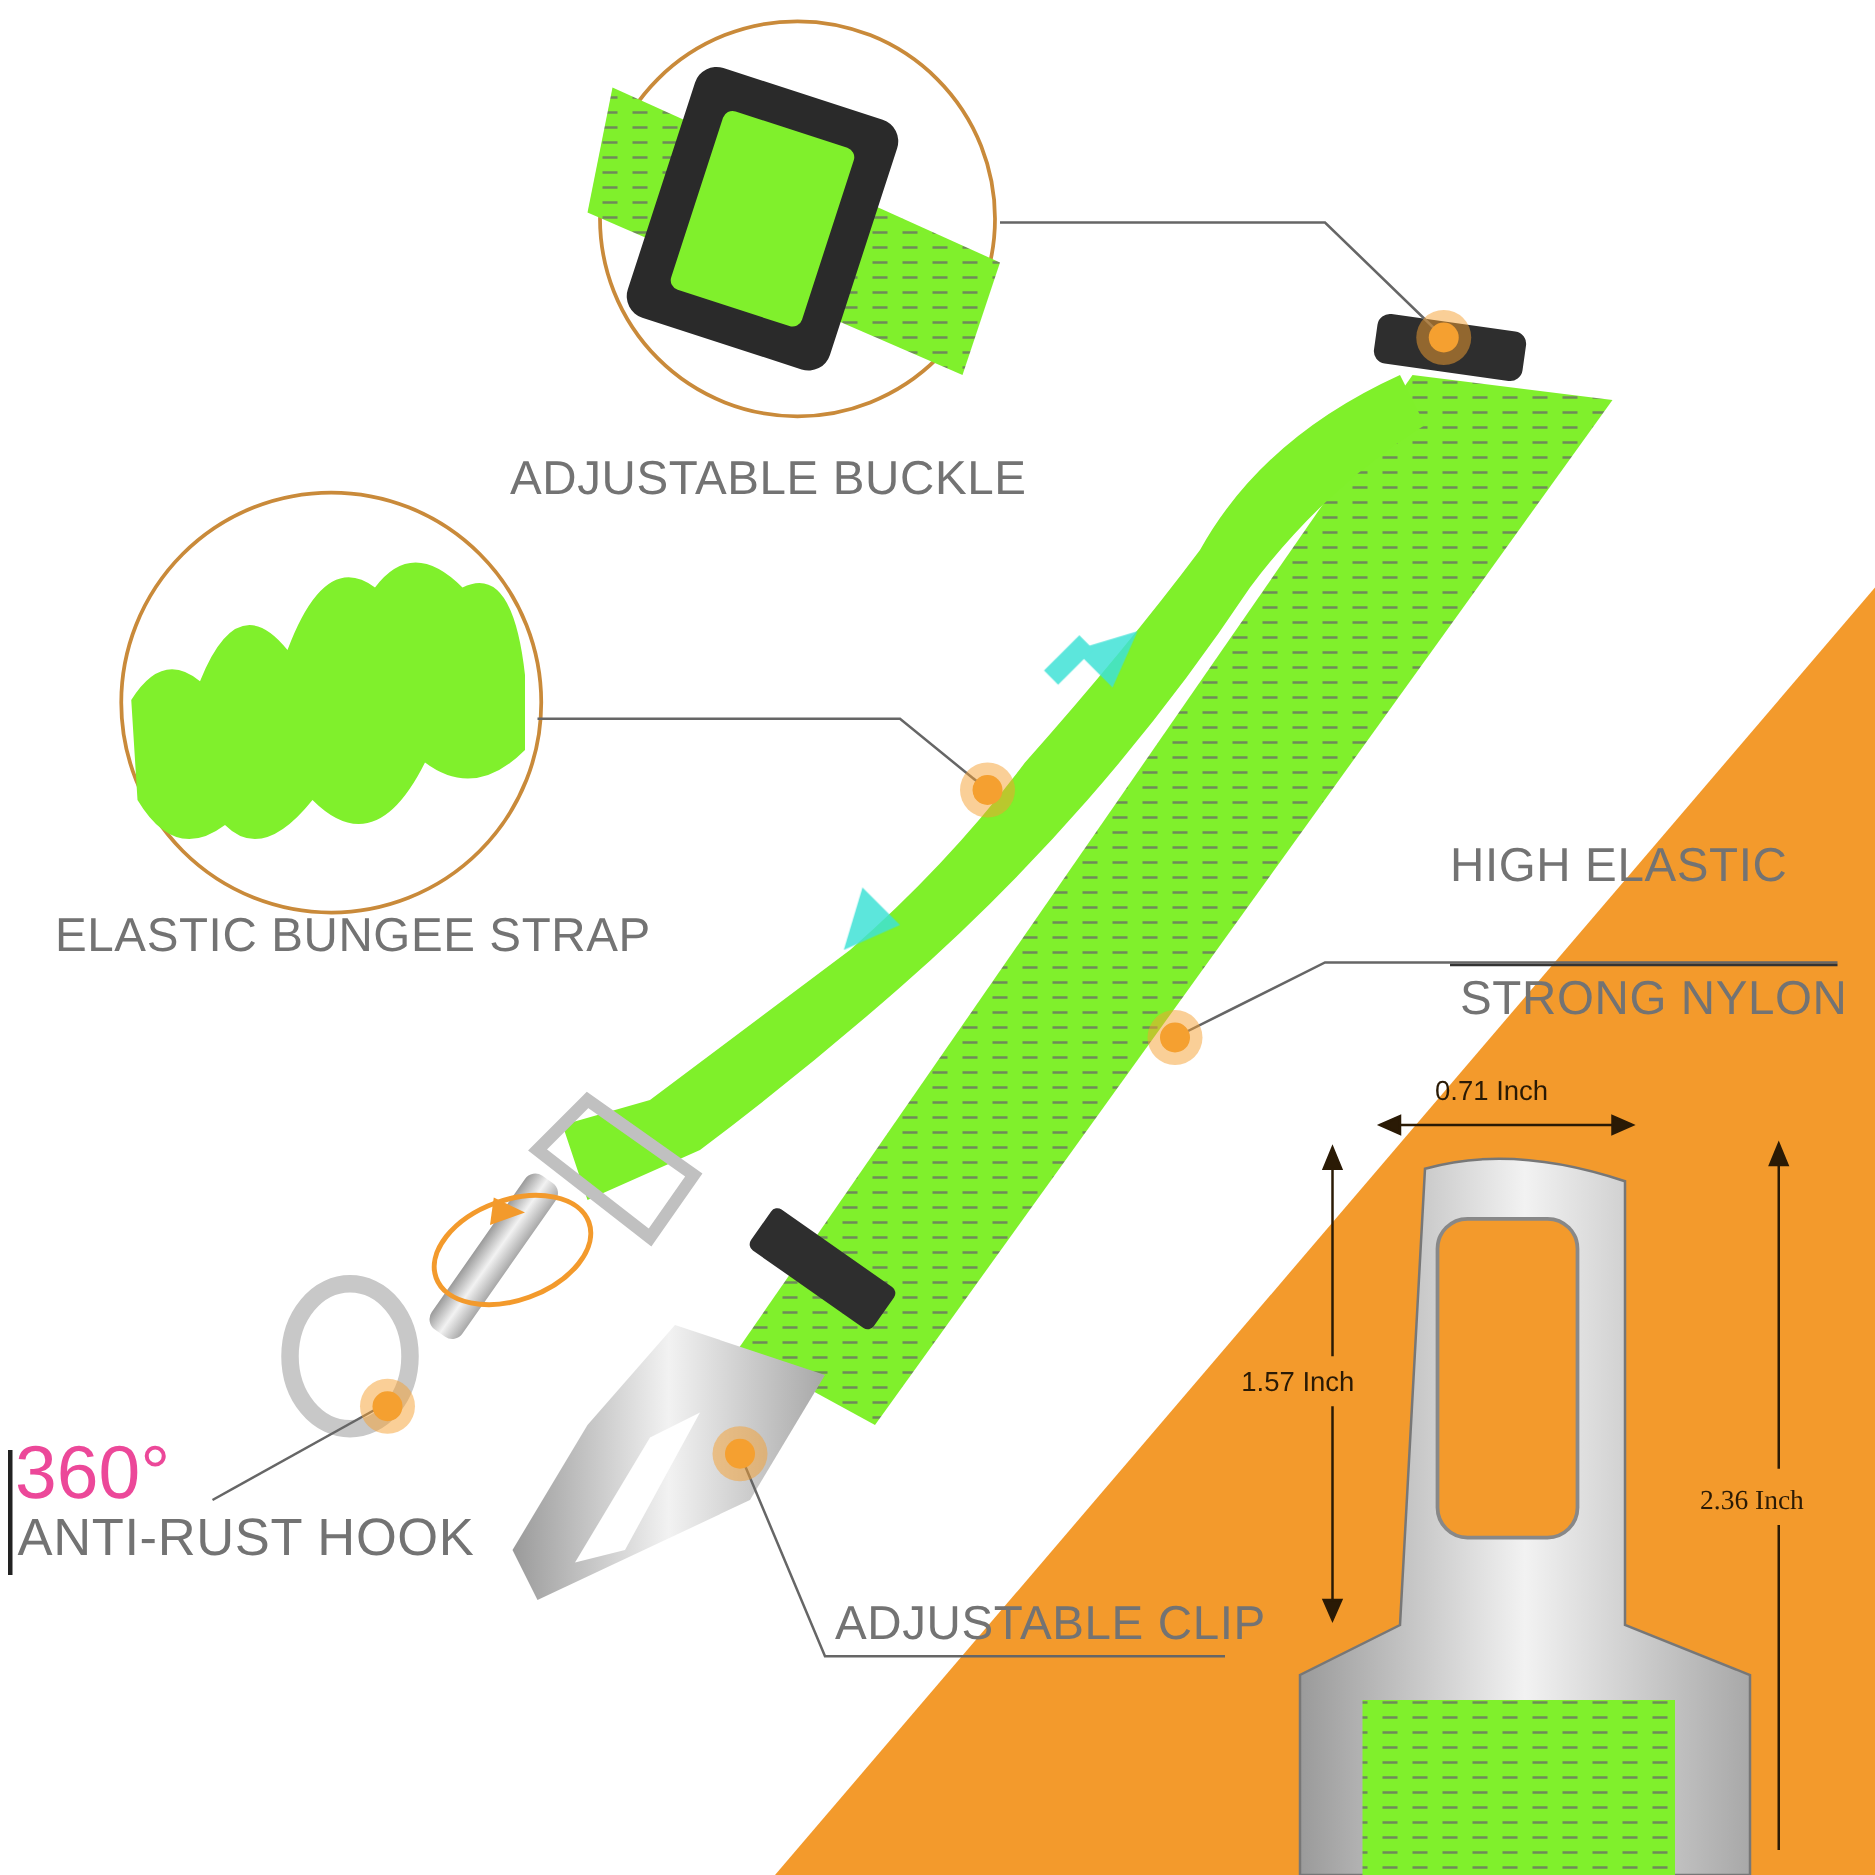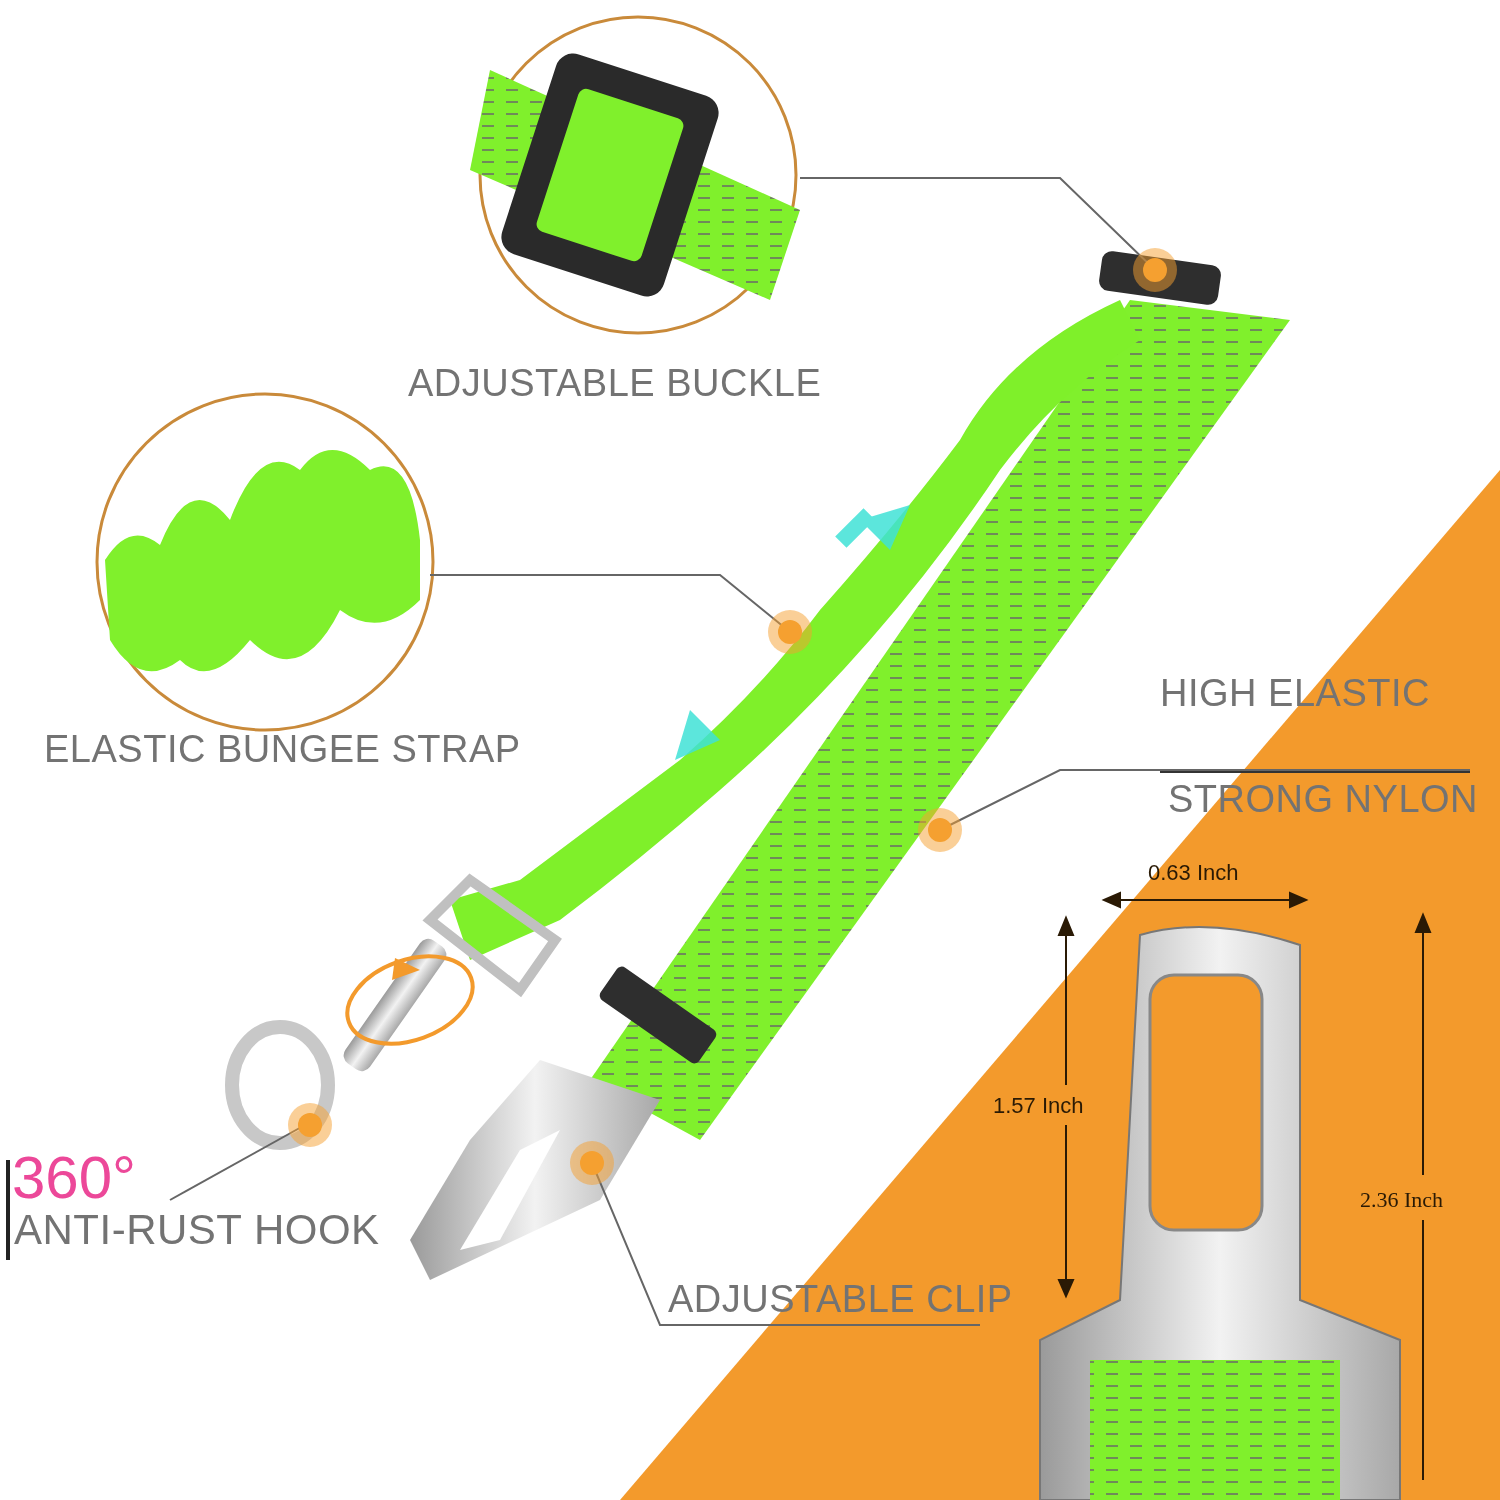--- a/index.html
+++ b/index.html
@@ -112,15 +112,15 @@
 </svg>
 
 <div class="label" style="left:408px; top:362px;">ADJUSTABLE BUCKLE</div>
 <div class="label" style="left:44px; top:728px;text-align:right;">ELASTIC BUNGEE STRAP</div>
 <div class="label" style="left:1160px; top:672px;">HIGH ELASTIC</div>
 <div class="label" style="left:1168px; top:730px;margin-top:48px;">STRONG NYLON</div>
 <div class="deg" style="left:12px; top:1143px;">360°</div>
 <div class="label" style="left:14px; top:1206px; font-size:42px;">ANTI-RUST HOOK</div>
 <div class="label" style="left:668px; top:1278px;">ADJUSTABLE CLIP</div>
 
-<div class="dim" style="left:1148px; top:860px;">0.63 Inch</div>
+<div class="dim" style="left:1148px; top:860px;">0.71 Inch</div>
 <div class="dim" style="left:993px; top:1093px;text-align:center;">1.57 Inch</div>
 <div class="dim" style="left:1360px; top:1187px;font-family:Liberation Serif, serif;">2.36 Inch</div>
 
 </body></html>

